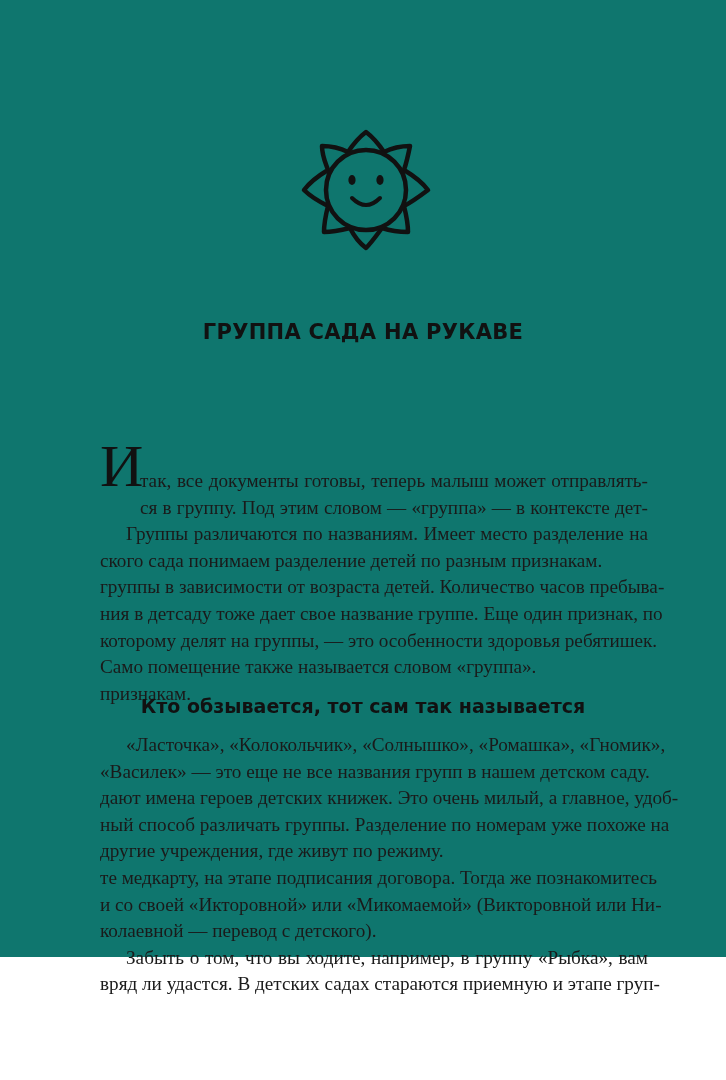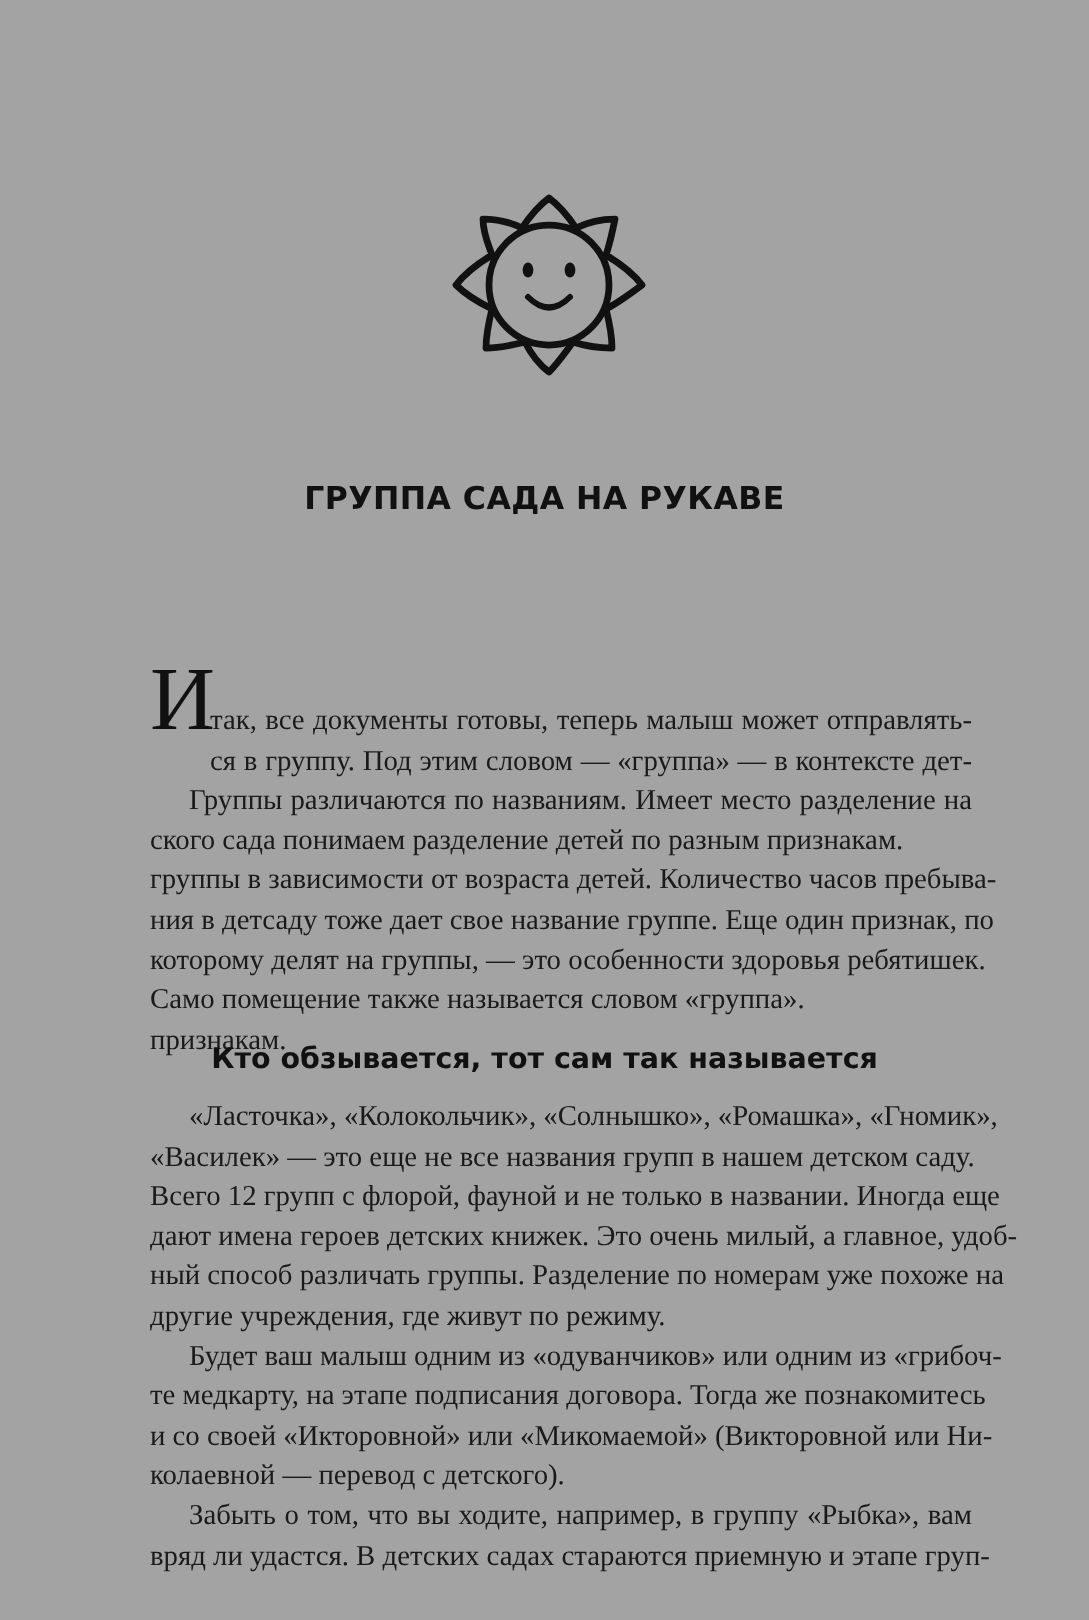--- a/index.html
+++ b/index.html
@@ -1,17 +1,17 @@
 <!DOCTYPE html>
 <html><head>
   <meta charset="utf-8">
   <style>
     html, body { margin: 0; padding: 0; background: #ffffff; }
     body { width: 726px; height: 1080px; position: relative; overflow: hidden; color: #141414; }
-    .page { position: absolute; left: 0; top: 0; width: 726px; height: 1080px; background: #a3a3a3; }
+    .page { position: absolute; left: 0; top: 0; width: 726px; height: 957px; background: #0f766e; }
     .sun { position: absolute; left: 296px; top: 124px; width: 140px; height: 130px; }
     .chapter-title {
       position: absolute; left: 0; width: 726px; top: 320px; text-align: center;
       font-family: "DejaVu Sans", sans-serif; font-weight: bold; font-size: 21px; letter-spacing: 0.3px;
       color: #111;
     }
     .text {
       position: absolute; left: 100px; width: 548px;
       font-family: "Liberation Serif", serif; font-size: 19.2px; line-height: 26.6px;
       color: #1a1a1a;
@@ -56,25 +56,23 @@
     <span class="line">которому делят на группы, — это особенности здоровья ребятишек.</span>
     <span class="line last">Само помещение также называется словом «группа».</span>
     <span class="line last">признакам.</span>
   </div>
 
   <div class="section-title">Кто обзывается, тот сам так называется</div>
 
   <div class="text" style="top:732px;">
     <span class="line indent">«Ласточка», «Колокольчик», «Солнышко», «Ромашка», «Гномик»,</span>
     <span class="line">«Василек» — это еще не все названия групп в нашем детском саду.</span>
-    <span class="line">Всего 12 групп с флорой, фауной и не только в названии. Иногда еще</span>
     <span class="line">дают имена героев детских книжек. Это очень милый, а главное, удоб-</span>
     <span class="line">ный способ различать группы. Разделение по номерам уже похоже на</span>
     <span class="line last">другие учреждения, где живут по режиму.</span>
-    <span class="line indent">Будет ваш малыш одним из «одуванчиков» или одним из «грибоч-</span>
     <span class="line">те медкарту, на этапе подписания договора. Тогда же познакомитесь</span>
     <span class="line">и со своей «Икторовной» или «Микомаемой» (Викторовной или Ни-</span>
     <span class="line last">колаевной — перевод с детского).</span>
     <span class="line indent">Забыть о том, что вы ходите, например, в группу «Рыбка», вам</span>
     <span class="line">вряд ли удастся. В детских садах стараются приемную и этапе груп-</span>
   </div>
 
 </div>
 
 </body></html>

